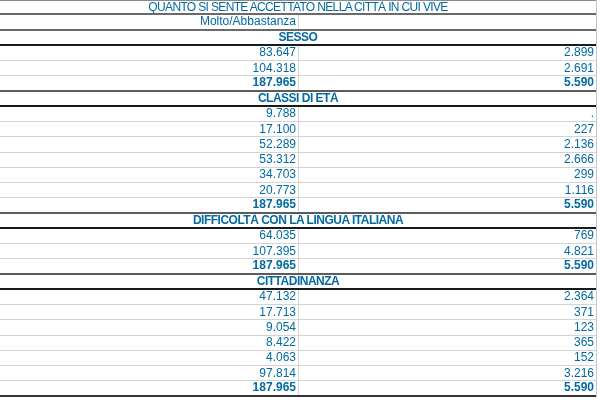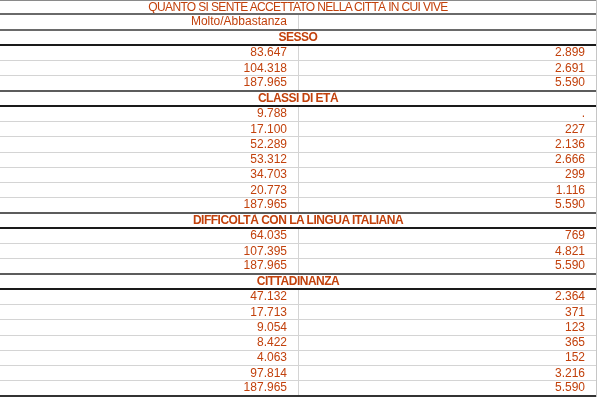--- a/index.html
+++ b/index.html
@@ -1,38 +1,38 @@
 <!DOCTYPE html>
 <html><head>
   <meta charset="utf-8">
   <style>
     html, body { margin:0; padding:0; background:#ffffff; }
     body { width:600px; height:400px; position:relative; overflow:hidden; }
     .tbl {
       position:absolute; left:0; top:0; width:597px;
       border-right:1px solid #c6c6c6; box-sizing:border-box;
-      font-family:"Liberation Sans", sans-serif; font-size:12px; color:#c2410c;
+      font-family:"Liberation Sans", sans-serif; font-size:12px; color:#0369a1;
     }
     .row {
       height:15.25px; box-sizing:border-box; display:flex; align-items:center;
       border-bottom:1px solid #d4d4d4; white-space:nowrap; overflow:hidden;
     }
     .row .c {
-      box-sizing:border-box; text-align:right; padding-right:11px; line-height:13px;
+      box-sizing:border-box; text-align:right; padding-right:2px; line-height:13px;
       height:100%; display:flex; align-items:center; justify-content:flex-end;
     }
     .row .c.l { width:299px; border-right:1px solid #d4d4d4; }
     .row .c.r { flex:1; }
     .row.full { justify-content:center; }
     .row.full span { letter-spacing:-0.5px; line-height:13px; }
     .row.title { border-top:1px solid #8a8a8a; border-bottom:2px solid #6a6a6a; }
     .row.title span { letter-spacing:-0.65px; }
     .row.colhead { border-bottom:2px solid #6a6a6a; }
     .row.section { border-bottom:2px solid #1a1a1a;font-weight:bold; }
-    .row.total { border-bottom:2px solid #5c5c5c; font-weight:normal; }
+    .row.total { border-bottom:2px solid #5c5c5c; font-weight:bold; }
     .row.total.last { border-bottom:2px solid #333333; }
   </style>
 </head>
 <body>
 
 <div class="tbl">
 
   <div class="row full title">
     <span>QUANTO SI SENTE ACCETTATO NELLA CITTÀ IN CUI VIVE</span>
   </div>

